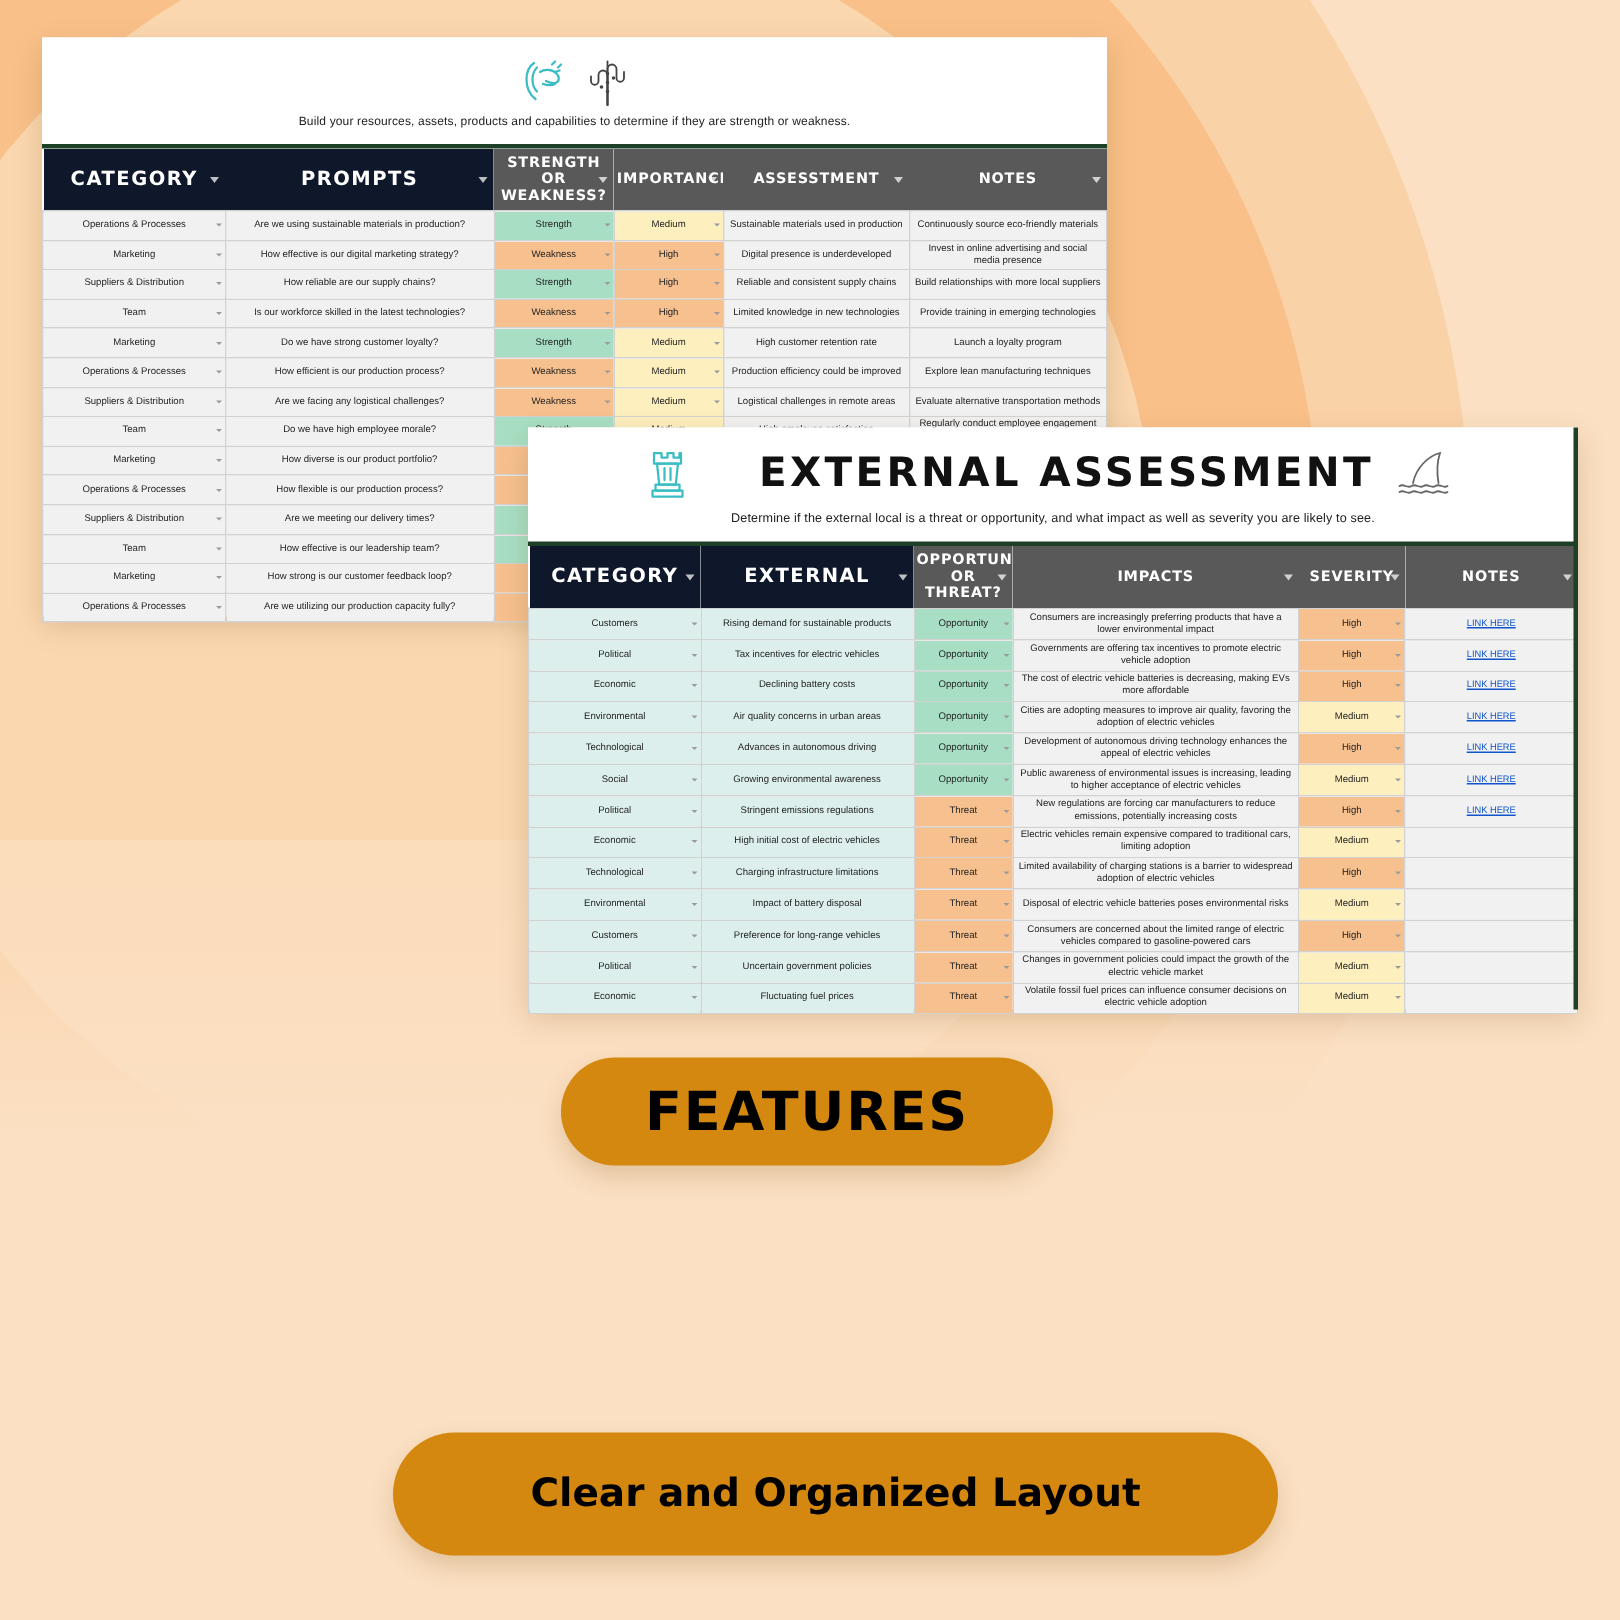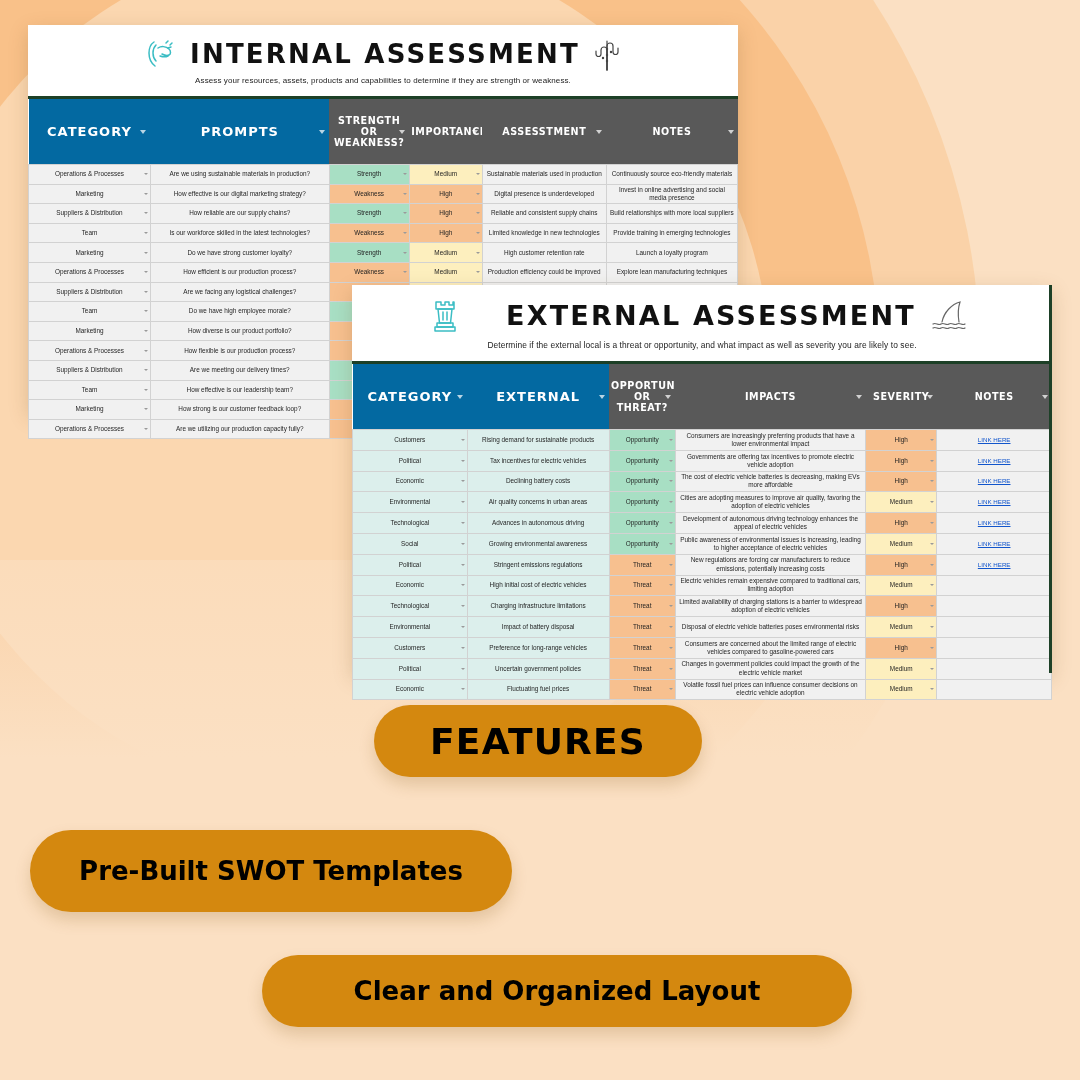--- a/index.html
+++ b/index.html
@@ -67,26 +67,26 @@
     font-family: "Liberation Sans", sans-serif;
   }
   #external-sheet .sheet-sub { font-size: 8.4px; }
   .deco-icon { line-height: 0; }
 
   
   table { border-collapse: collapse; width: 100%; table-layout: fixed; }
   thead th {
     color: #fff; font-size: 9.6px; font-weight: 700;
     letter-spacing: .55px; text-align: center;
-    position: relative; padding: 16px 2px;
+    position: relative; padding: 4px 2px;
     font-family: "DejaVu Sans", sans-serif;
   }
   #internal-sheet thead tr { height: 30px; }
   #external-sheet thead tr { height: 32px; }
-  th.teal { background: #0369a1; font-size: 13px; letter-spacing: 1px; }
+  th.teal { background: #0f172a; font-size: 13px; letter-spacing: 1px; }
   th.grey { background: #595959; }
   th .filt {
     position: absolute; right: 4px; top: 50%; transform: translateY(-50%);
     width: 0; height: 0;
     border-left: 3.2px solid transparent;
     border-right: 3.2px solid transparent;
     border-top: 4px solid rgba(255,255,255,.72);
   }
   .hdr-top-rule { height: 3px; background: #1d4027; }
 
@@ -131,21 +131,21 @@
     font-family: "DejaVu Sans", sans-serif;
     font-weight: 700;
     box-shadow: 0 8px 16px rgba(130,80,10,.20);
   }
   #features-title-pill {
     left: 374px; top: 15px; width: 328px; height: 72px;
     font-size: 36px; letter-spacing: 1.2px;
   }
   #feature-pill-1 { left: 30px; top: 140px; width: 482px; height: 82px; font-size: 26px; }
   #feature-pill-2 { left: 566px; top: 140px; width: 492px; height: 82px; font-size: 26px; }
-  #feature-pill-3 { left: 262px; top: 265px; width: 590px; height: 72px; font-size: 26px; }
+  #feature-pill-3 { left: 262px; top: 265px; width: 590px; height: 82px; font-size: 26px; }
 </style>
 </head>
 <body>
 
 <div class="bg-layer">
   <div class="blob-a"></div>
   <div class="blob-b"></div>
   <div class="blob-c"></div>
   <div class="blob-wash"></div>
 </div>
@@ -155,35 +155,34 @@
     <div class="title-row">
       <span class="deco-icon">
         <svg width="30" height="32" viewBox="0 0 30 32" fill="none" stroke="#3bbdc4" stroke-width="1.5" stroke-linecap="round">
           <path d="M8 4c-3 2-5 6-5 11s2 10 6 13"></path>
           <path d="M10 7c-2 2-3 5-3 8s1 6 3 8"></path>
           <path d="M12 10c3-2 8-2 11 1 2 2 2 5 0 6-2 1-5 0-7-1"></path>
           <path d="M14 18c3 1 6 1 8 0"></path>
           <path d="M20 5l2-2M24 7l2-2M22 10l3-1"></path>
         </svg>
       </span>
-      <span class="sheet-title">INTERNAL ASSESSMENT</span>
       <span class="deco-icon">
         <svg width="26" height="34" viewBox="0 0 26 34" fill="none" stroke="#444" stroke-width="1.2" stroke-linecap="round">
           <path d="M13 33V9a3 3 0 016 0v6a2.5 2.5 0 005 0v-4"></path>
           <path d="M13 33V13a3 3 0 00-6 0v4a2.5 2.5 0 01-5 0v-3"></path>
           <path d="M13 33V4"></path>
           <circle cx="13" cy="12" r=".6" fill="#444"></circle>
             <circle cx="13" cy="18" r=".6" fill="#444"></circle>
           <circle cx="13" cy="24" r=".6" fill="#444"></circle>
             <circle cx="17" cy="15" r=".6" fill="#444"></circle>
           <circle cx="9" cy="21" r=".6" fill="#444"></circle>
         </svg>
       </span>
     </div>
-    <div class="sheet-sub">Assess your resources, assets, products and capabilities to determine if they are strength or weakness.</div>
+    <div class="sheet-sub">Build your resources, assets, products and capabilities to determine if they are strength or weakness.</div>
   </div>
   <div class="hdr-top-rule"></div>
   <table>
     <colgroup>
       <col style="width:17.2%">
         <col style="width:25.2%">
         <col style="width:11.3%">
       <col style="width:10.3%">
         <col style="width:17.5%">
         <col style="width:18.5%">
@@ -475,15 +474,14 @@
           <td class="c-medium"><span>Medium</span><span class="cellfilt"></span></td>
           <td class="c-link"></td>
         </tr>
       </tbody>
   </table>
   <div class="side-rail" style="right:0"></div>
 </div>
 
 <div class="features-wrap">
   <div class="pill" id="features-title-pill">FEATURES</div>
-  <div class="pill" id="feature-pill-1">Pre-Built SWOT Templates</div>
   <div class="pill" id="feature-pill-3">Clear and Organized Layout</div>
 </div>
 
 </body></html>

